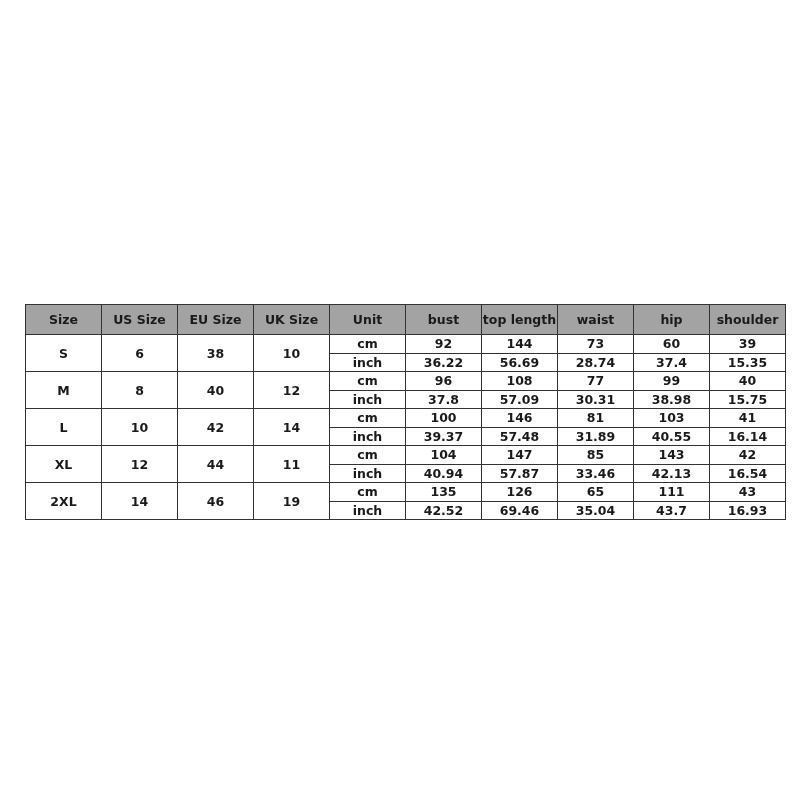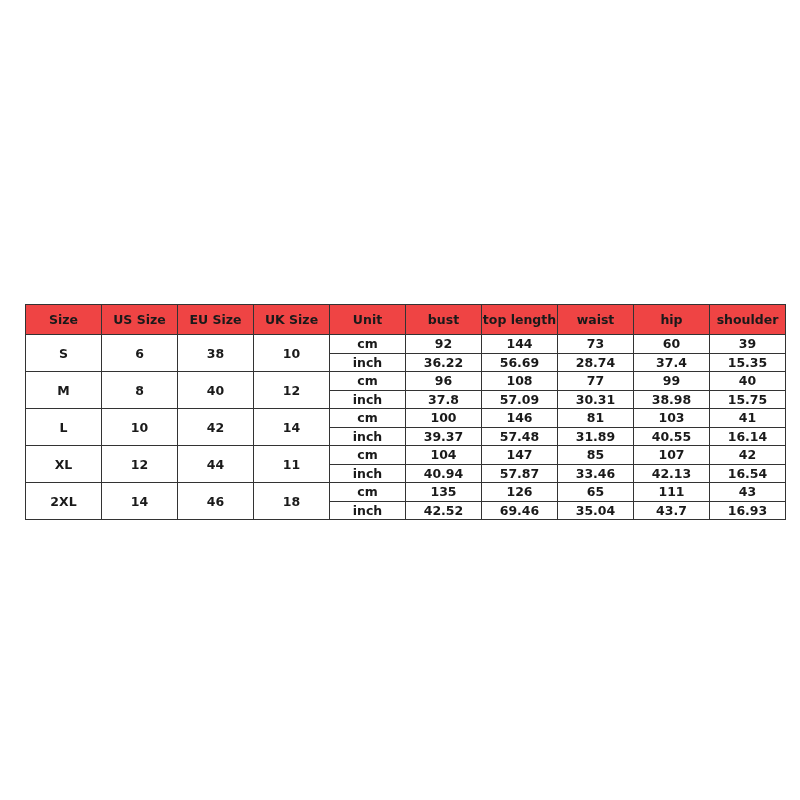--- a/index.html
+++ b/index.html
@@ -13,21 +13,21 @@
   .size-table th, .size-table td {
     border: 1.5px solid #333333;
     text-align: center;
     padding: 0;
     font-weight: bold;
     font-size: 12.5px;
     color: #1a1a1a;
     width: 75px;
   }
   .size-table th {
-    background: #ef4444;
+    background: #a3a3a3;
     height: 29px;
   }
   .size-table td { height: 17.5px; line-height: 17px; }
 </style>
 </head>
 <body>
 
 <table class="size-table">
   <thead>
     <tr>
@@ -110,37 +110,37 @@
 
     <tr>
       <td rowspan="2">XL</td>
       <td rowspan="2">12</td>
       <td rowspan="2">44</td>
       <td rowspan="2">11</td>
       <td>cm</td>
       <td>104</td>
       <td>147</td>
       <td>85</td>
-      <td>107</td>
+      <td>143</td>
       <td>42</td>
     </tr>
     <tr>
       <td>inch</td>
       <td>40.94</td>
       <td>57.87</td>
       <td>33.46</td>
       <td>42.13</td>
       <td>16.54</td>
     </tr>
 
     <tr>
       <td rowspan="2">2XL</td>
       <td rowspan="2">14</td>
       <td rowspan="2">46</td>
-      <td rowspan="2">18</td>
+      <td rowspan="2">19</td>
       <td>cm</td>
       <td>135</td>
       <td>126</td>
       <td>65</td>
       <td>111</td>
       <td>43</td>
     </tr>
     <tr>
       <td>inch</td>
       <td>42.52</td>

